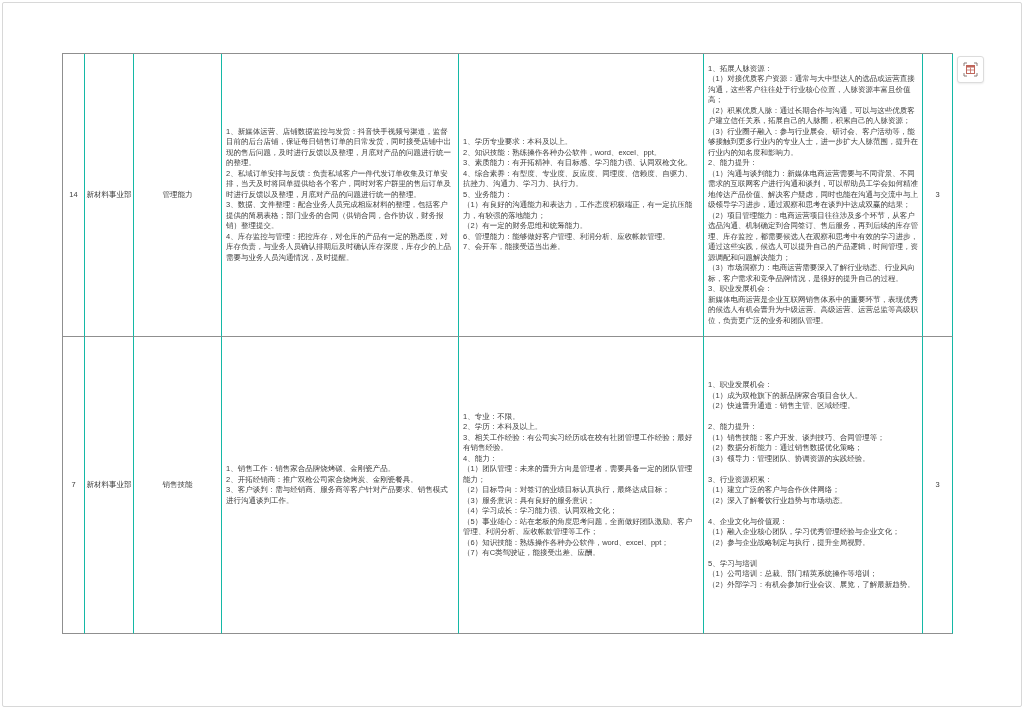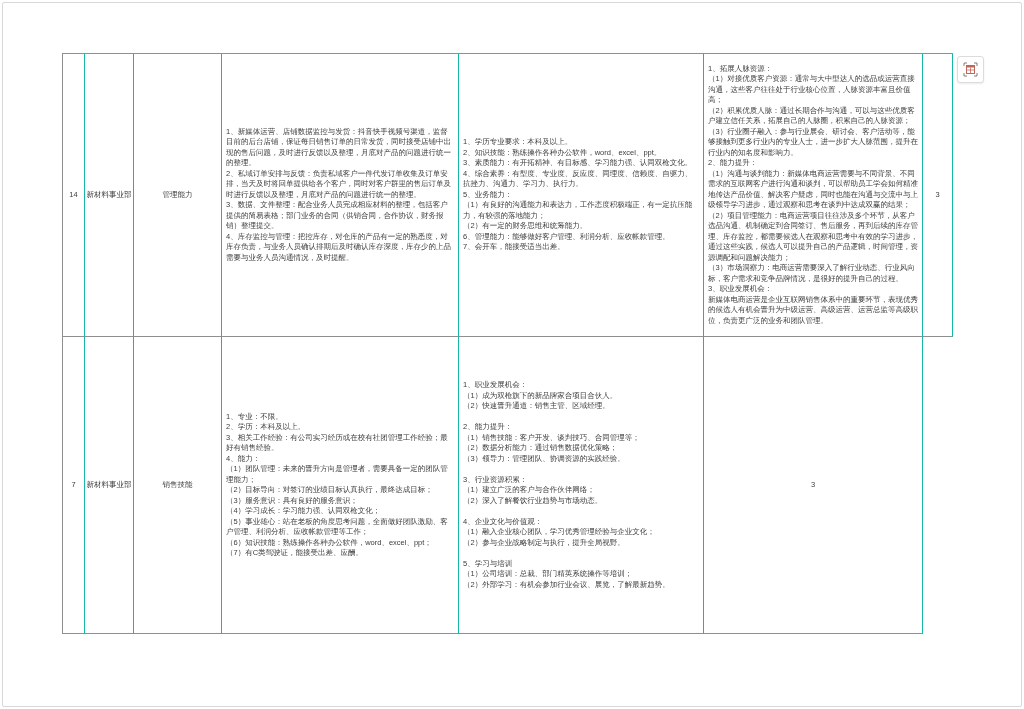--- a/index.html
+++ b/index.html
@@ -106,20 +106,23 @@
 （1）沟通与谈判能力：新媒体电商运营需要与不同背景、不同需求的互联网客户进行沟通和谈判，可以帮助员工学会如何精准地传达产品价值、解决客户疑虑，同时也能在沟通与交流中与上级领导学习进步，通过观察和思考在谈判中达成双赢的结果；
 （2）项目管理能力：电商运营项目往往涉及多个环节，从客户选品沟通、机制确定到合同签订、售后服务，再到后续的库存管理、库存监控，都需要候选人在观察和思考中有效的学习进步，通过这些实践，候选人可以提升自己的产品逻辑，时间管理，资源调配和问题解决能力；
 （3）市场洞察力：电商运营需要深入了解行业动态、行业风向标，客户需求和竞争品牌情况，是很好的提升自己的过程。
 3、职业发展机会：
 新媒体电商运营是企业互联网销售体系中的重要环节，表现优秀的候选人有机会晋升为中级运营、高级运营、运营总监等高级职位，负责更广泛的业务和团队管理。</div>
     <div class="cell center">3</div>
 
     <div class="cell center">7</div>
     <div class="cell center">新材料事业部</div>
     <div class="cell center">销售技能</div>
+    <div class="cell text">1、销售工作：销售家合品牌烧烤碳、金刚瓷产品。
+2、开拓经销商：推广双枪公司家合烧烤炭、金刚瓷餐具。
+3、客户谈判：需与经销商、服务商等客户针对产品要求、销售模式进行沟通谈判工作。</div>
     <div class="cell text">1、专业：不限。
 2、学历：本科及以上。
 3、相关工作经验：有公司实习经历或在校有社团管理工作经验；最好有销售经验。
 4、能力：
 （1）团队管理：未来的晋升方向是管理者，需要具备一定的团队管理能力；
 （2）目标导向：对签订的业绩目标认真执行，最终达成目标；
 （3）服务意识：具有良好的服务意识；
 （4）学习成长：学习能力强、认同双枪文化；
 （5）事业雄心：站在老板的角度思考问题，全面做好团队激励、客户管理、利润分析、应收帐款管理等工作；
 （6）知识技能：熟练操作各种办公软件，word、excel、ppt；

